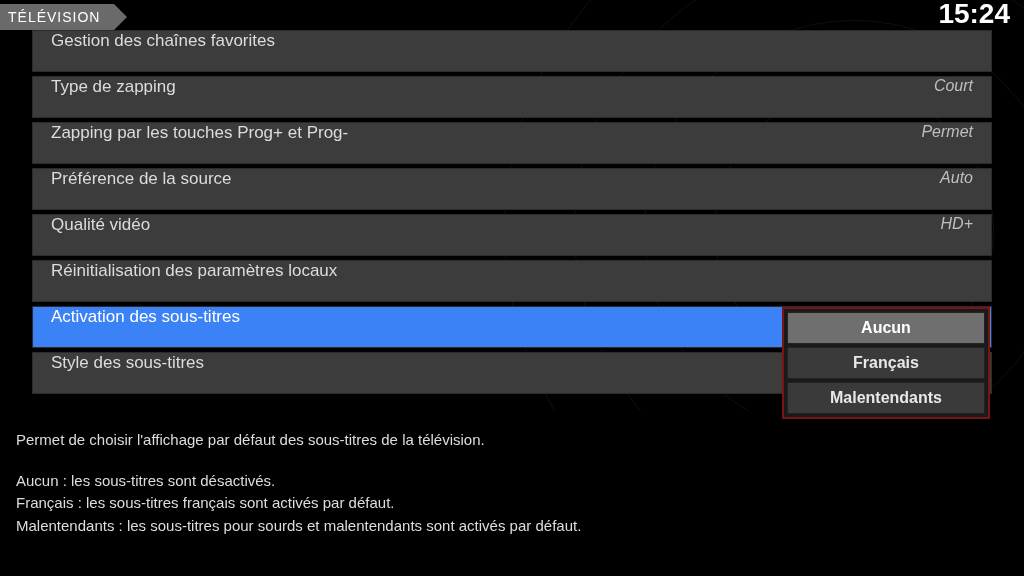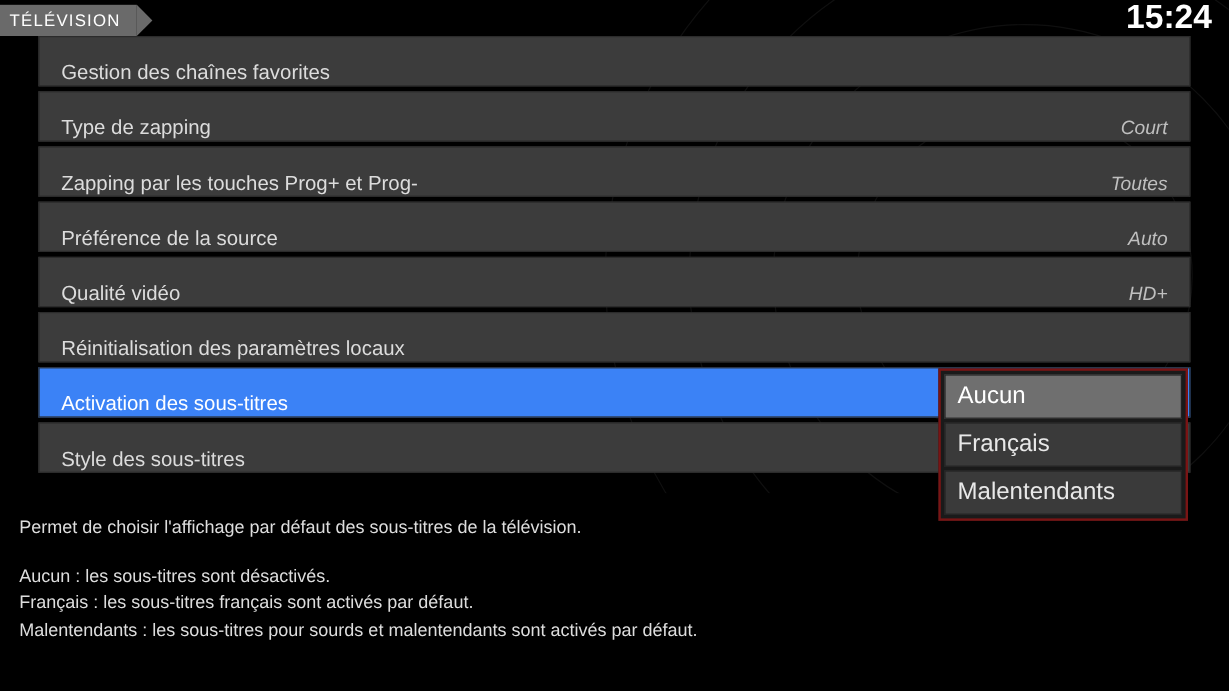--- a/index.html
+++ b/index.html
@@ -69,21 +69,21 @@
     left: 32px;
     right: 32px;
     top: 30px;
     z-index: 3;
   }
   .menu-row {
     background: #3c3c3c;
     margin-bottom: 4px;
     height: 42px;
     display: flex;
-    align-items: flex-end;
+    align-items: flex-start;
     padding: 0 18px;
     font-size: 17px;
     color: #dcdcdc;
     border: 1px solid #2b2b2b;
   }
   .menu-row .label { flex: 1; }
   .menu-row .value { color: #bfbfbf; font-size: 16px; font-style: italic; }
   .menu-row.selected {
     background: #3b82f6;
     color: #fff;
@@ -95,25 +95,26 @@
     top: 307px;
     width: 208px;
     border: 2px solid #7a1414;
     background: #1a1a1a;
     padding: 3px;
     z-index: 10;
   }
   .dropdown-option {
     background: #3a3a3a;
     color: #e8e8e8;
-    font-size: 20px;
-    text-align: left;
+    font-size: 16px;
+    text-align: center;
     padding: 6px 10px;
     margin-bottom: 3px;
     border: 1px solid #222;
+    font-weight: bold;
   }
   .dropdown-option:last-child { margin-bottom: 0; }
   .dropdown-option.selected { background: #6f6f6f; color: #fff; }
 
   .help {
     position: absolute;
     left: 0;
     right: 0;
     bottom: 0;
     height: 165px;
@@ -145,21 +146,21 @@
     <div class="menu-row">
       <span class="label">Gestion des chaînes favorites</span>
       <span class="value"></span>
     </div>
     <div class="menu-row">
       <span class="label">Type de zapping</span>
       <span class="value">Court</span>
     </div>
     <div class="menu-row">
       <span class="label">Zapping par les touches Prog+ et Prog-</span>
-      <span class="value">Toutes</span>
+      <span class="value">Permet</span>
     </div>
     <div class="menu-row">
       <span class="label">Préférence de la source</span>
       <span class="value">Auto</span>
     </div>
     <div class="menu-row">
       <span class="label">Qualité vidéo</span>
       <span class="value">HD+</span>
     </div>
     <div class="menu-row">

